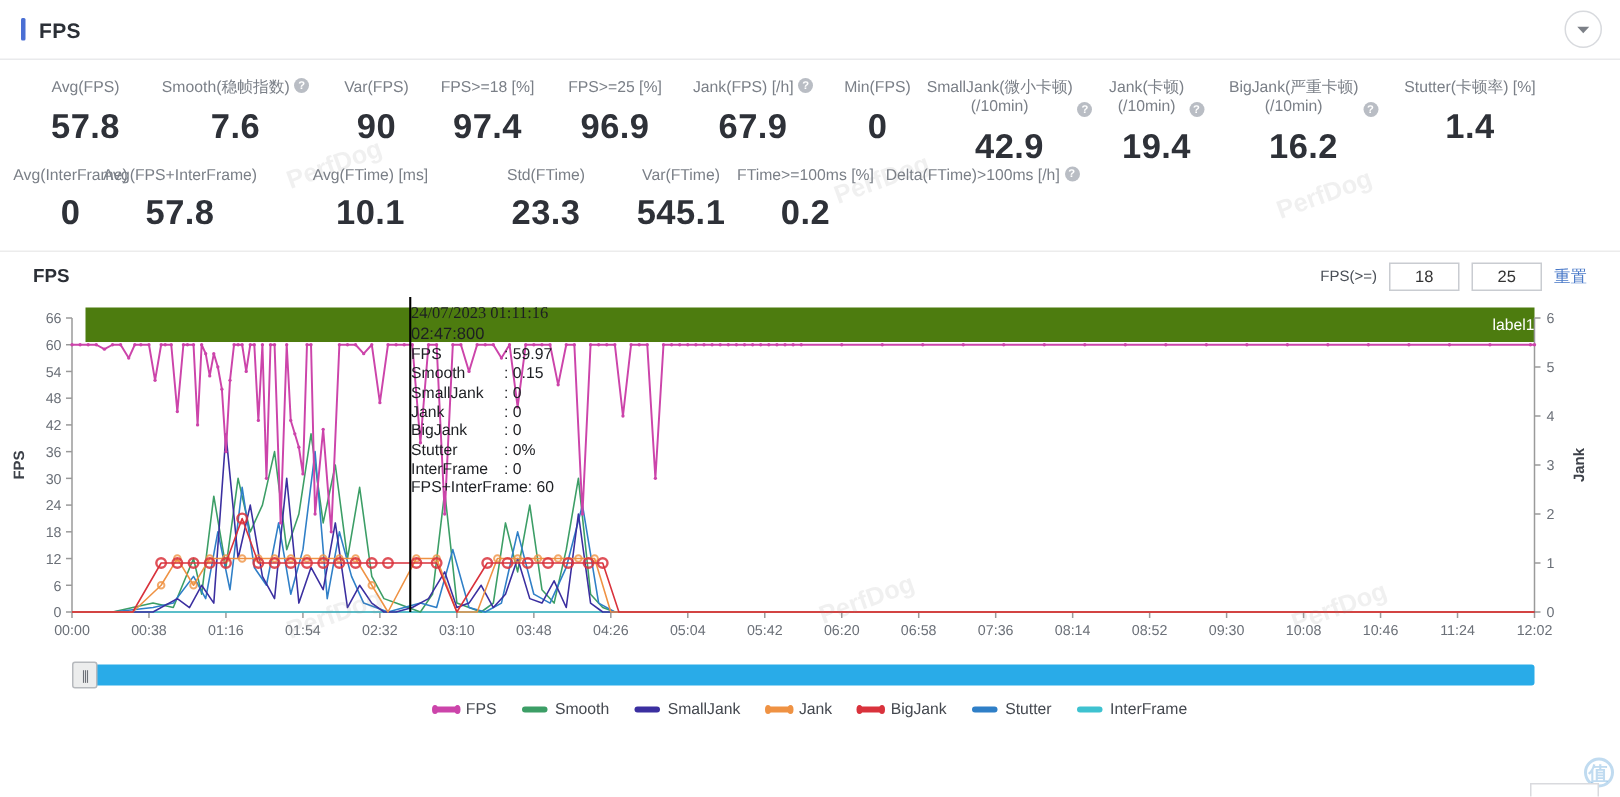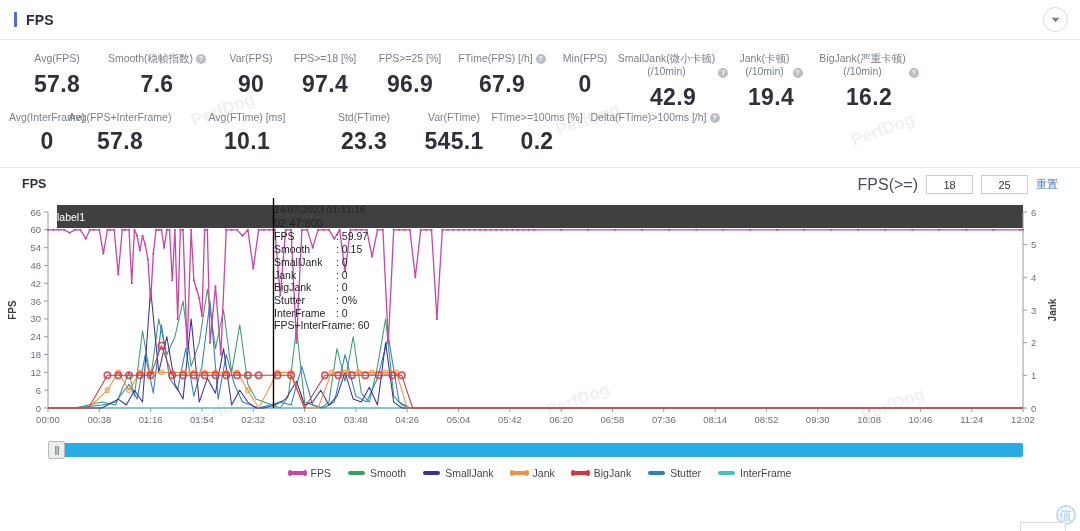--- a/index.html
+++ b/index.html
@@ -31,21 +31,21 @@
     cursor: pointer;
   }
   .collapse-btn svg { display:block; }
 
   
   .metrics { padding: 12px 0 2px 0; }
   .mrow { display: flex; width: 1080px; }
   .mcell { text-align: center; }
   .mlabel {
     font-size: 10.5px; color: #7a7f87; line-height: 13px;
-    white-space: nowrap; display:flex; align-items:center; justify-content:center;
+    white-space: nowrap; display:flex; align-items:flex-start; justify-content:center;
     gap: 3px; flex-wrap: nowrap;
   }
   .mlabel .lines { display:inline-block; text-align:center; }
   .qm {
     display:inline-block; width:10px; height:10px; border-radius:50%;
     background:#b9bdc4; color:#fff; font-size:7.5px; line-height:10px;
     text-align:center; font-weight:bold; vertical-align:middle; flex:0 0 auto;
   }
   .mvalue {
     font-size: 23px; font-weight: bold; color: #2e3138;
@@ -54,34 +54,34 @@
   .row2 .mvalue { margin-top: 4px; }
 
   
   .chart-sec { position: relative; margin-top: 10px; border-top: 1px solid #ececec; }
   .chart-head { position: relative; height: 30px; }
   .chart-head .fps-title {
     position: absolute; left: 22px; top: 9px;
     font-size: 12.5px; font-weight: bold; color: #2b2f36;
   }
   .fps-ctrl { position: absolute; right: 22px; top: 7px; display: flex; align-items: center; gap: 8px; }
-  .fps-ctrl .lbl { font-size: 16px; color: #4a4f57; }
+  .fps-ctrl .lbl { font-size: 10px; color: #4a4f57; }
   .fps-ctrl input {
     width: 47px; height: 19px; text-align: center;
     border: 1px solid #c9ccd1; background: #fff;
     font-size: 11px; color: #333; font-family: "Liberation Sans", sans-serif;
     padding: 0;
   }
   .fps-ctrl .reset { font-size: 11px; color: #4878c8; cursor: pointer; }
 
   
   .label-band {
     position: absolute; left: 57px; top: 37px; width: 966px; height: 23px;
-    background: #404040; color: #fff; font-size: 10.5px;
-    display: flex; align-items: center; justify-content: flex-start;
+    background: #4d7c0f; color: #fff; font-size: 10.5px;
+    display: flex; align-items: center; justify-content: flex-end;
   }
 
   
   .plot-wrap { position: relative; height: 240px; }
   .plot-svg { position: absolute; left: 0; top: 0; }
 
   
   .tooltip {
     position: absolute; left: 274px; top: 277px;
     font-size: 10.5px; color: #1d1f23; line-height: 12.7px;
@@ -204,21 +204,21 @@
           <div class="mlabel">
             <span class="lines">
               <div>FPS&gt;=25 [%]</div>
             </span>
           </div>
           <div class="mvalue">96.9</div>
         </div>
         <div class="mcell" style="width: 100px;">
           <div class="mlabel">
             <span class="lines">
-              <div>FTime(FPS) [/h]</div>
+              <div>Jank(FPS) [/h]</div>
             </span>
             <span class="qm">?</span>
           </div>
           <div class="mvalue">67.9</div>
         </div>
         <div class="mcell" style="width: 66px;">
           <div class="mlabel">
             <span class="lines">
               <div>Min(FPS)</div>
             </span>
@@ -247,20 +247,28 @@
         </div>
         <div class="mcell" style="width: 110px;">
           <div class="mlabel">
             <span class="lines">
               <div>BigJank(严重卡顿)</div>
               <div>(/10min)</div>
             </span>
             <span class="qm" style="align-self: flex-end;">?</span>
           </div>
           <div class="mvalue">16.2</div>
+        </div>
+        <div class="mcell" style="width: 112px;">
+          <div class="mlabel">
+            <span class="lines">
+              <div>Stutter(卡顿率) [%]</div>
+            </span>
+          </div>
+          <div class="mvalue">1.4</div>
         </div>
       </div>
     <div class="mrow row2" style="padding-left: 33px;">
         <div class="mcell" style="width: 28px;">
           <div class="mlabel">
             <span class="lines">
               <div>Avg(InterFrame)</div>
             </span>
           </div>
           <div class="mvalue">0</div>

